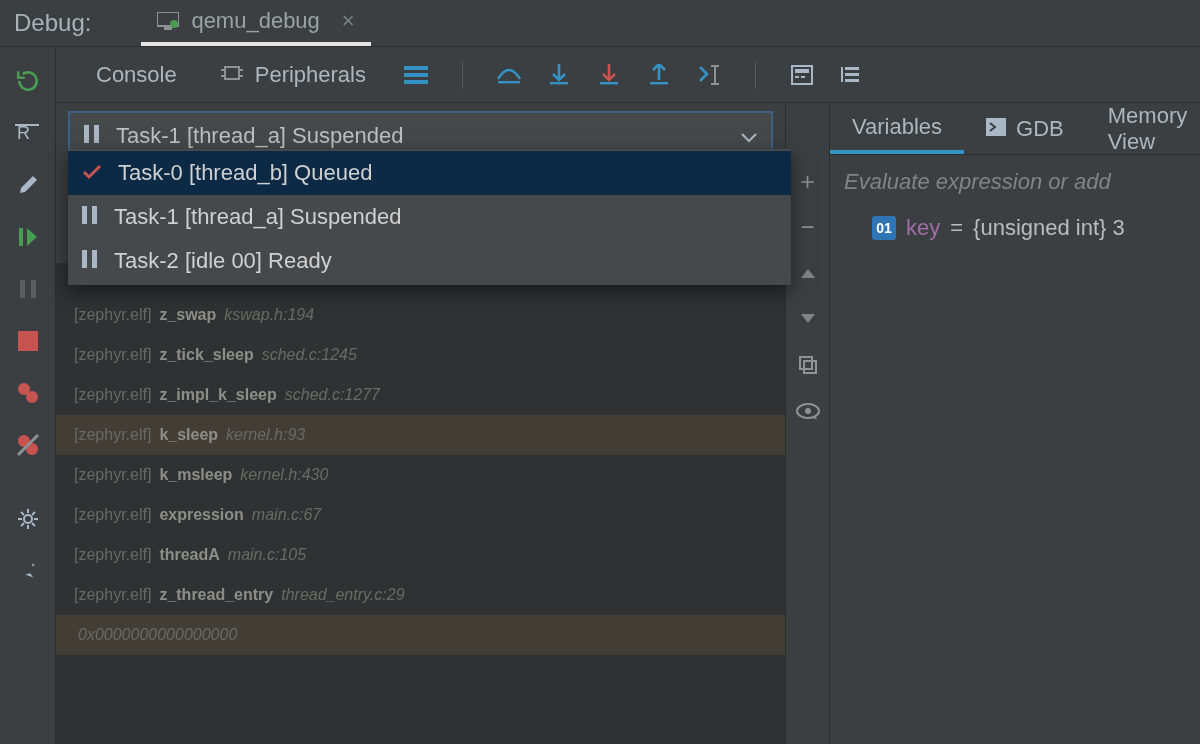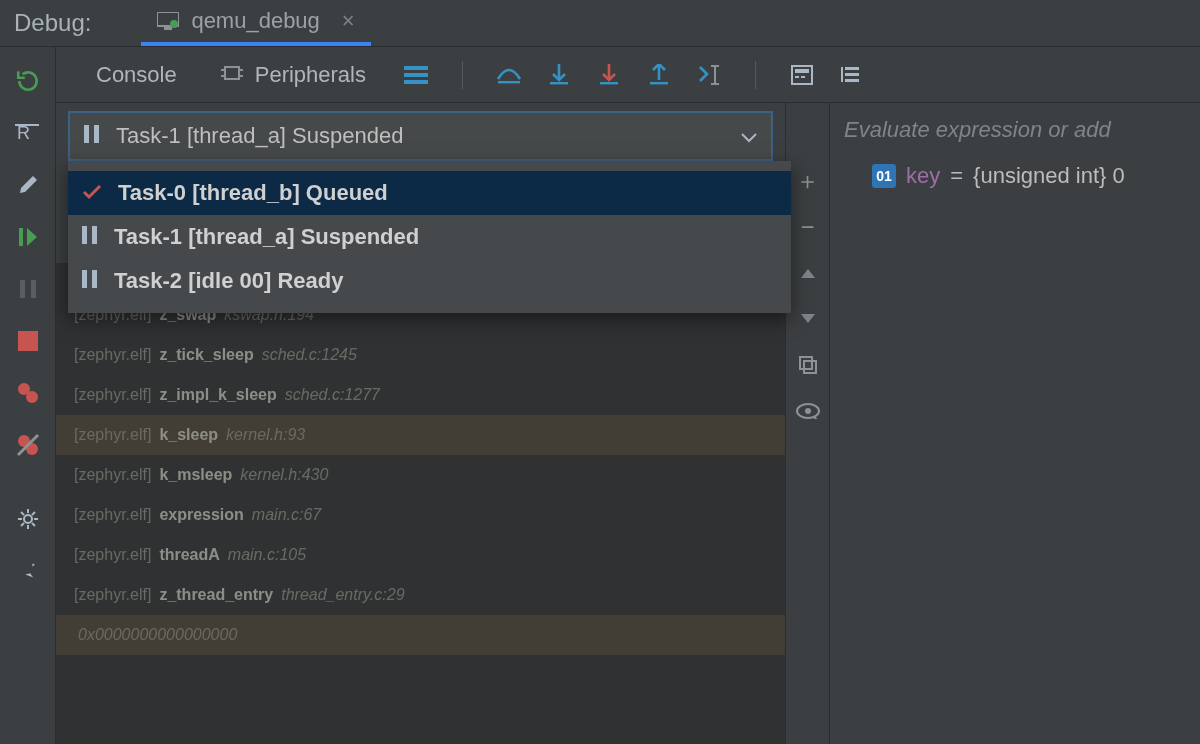--- a/index.html
+++ b/index.html
@@ -21,21 +21,21 @@
     background: #3c3f41;
     border-bottom: 1px solid #2b2d2f;
     padding-left: 14px;
   }
   .top-strip .label { color: #a8b2b7; font-size: 24px; }
   .run-tab {
     display: flex; align-items: center;
     height: 100%;
     margin-left: 50px;
     padding: 0 16px;
-    border-bottom: 4px solid #3b82f6;
+    border-bottom: 4px solid #e5e5e5;
     color: #9aa2a6;
     cursor: default;
     gap: 12px;
   }
   .run-tab .monitor-icon svg { display: block; }
   .run-tab .close-x { color: #7d8487; margin-left: 10px; font-size: 22px; }
 
   
   .body-row { flex: 1; display: flex; min-height: 0; }
   .icon-rail {
@@ -105,26 +105,25 @@
     gap: 16px;
     color:#bfbfbf; font-size:22px;
     cursor: pointer;
     position: relative;
   }
   .thread-select .chev { margin-left:auto; }
 
   .dropdown-list {
     position: absolute;
     left: 12px; right: -6px;
-    top: 58px;
+    top: 46px;
     background: #46494b;
     box-shadow: 0 6px 18px rgba(0,0,0,0.5);
     z-index: 20;
-    padding: 10px 0;
-    font-weight: bold;
+    padding: 2px 0;
   }
   .dropdown-item {
     height: 44px;
     display:flex; align-items:center;
     padding: 0 14px;
     gap: 16px;
     color:#d0d0d0; font-size:22px;
     cursor:pointer;
   }
   .dropdown-item.sel { background: #0c2a46; }
@@ -483,27 +482,42 @@
         <div class="mbtn">
             <svg width="24" height="16" viewBox="0 0 24 16">
               <ellipse cx="12" cy="8" rx="11" ry="7" fill="none" stroke="#8e9295" stroke-width="2"></ellipse>
               <circle cx="12" cy="8" r="3" fill="#8e9295"></circle>
               <path d="M18 14 L22 18" stroke="#8e9295" stroke-width="2"></path>
             </svg>
           </div>
       </div>
 
       <div class="vars-panel">
+        <div class="vars-tabs">
+          <div class="vars-tab active">
+              <span>Variables</span>
+            </div>
+          <div class="vars-tab">
+            <span><svg width="20" height="18" viewBox="0 0 20 18">
+                  <rect width="20" height="18" fill="#a9b7c6"></rect>
+                  <path d="M4 5 L9 9 L4 13" fill="none" stroke="#3c3f41" stroke-width="2"></path>
+                </svg></span>
+            <span>GDB</span>
+          </div>
+          <div class="vars-tab">
+              <span>Memory View</span>
+            </div>
+        </div>
 
         <div class="eval-row">
           <span>Evaluate expression or add</span>
         </div>
 
         <div class="var-line">
           <span class="var-badge">01</span>
           <span class="var-name">key</span>
           <span class="var-eq">=</span>
-          <span class="var-val">{unsigned int} 0</span>
+          <span class="var-val">{unsigned int} 3</span>
         </div>
       </div>
     </div>
   </div>
 </div>
 
 </body></html>

